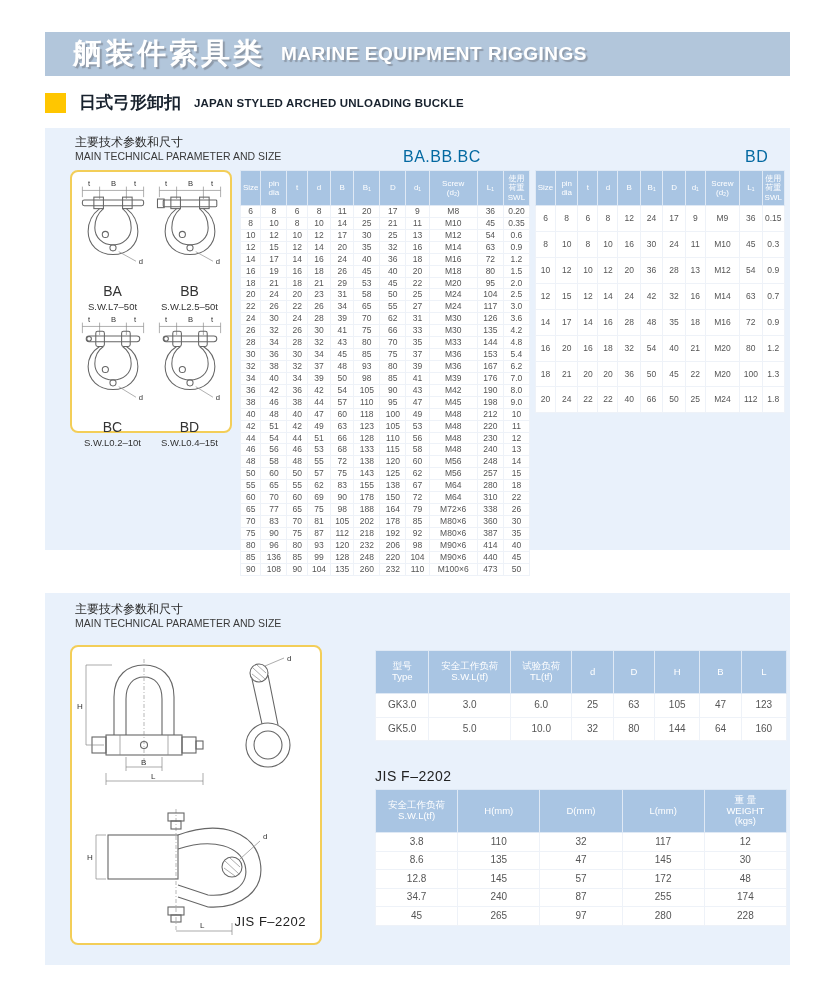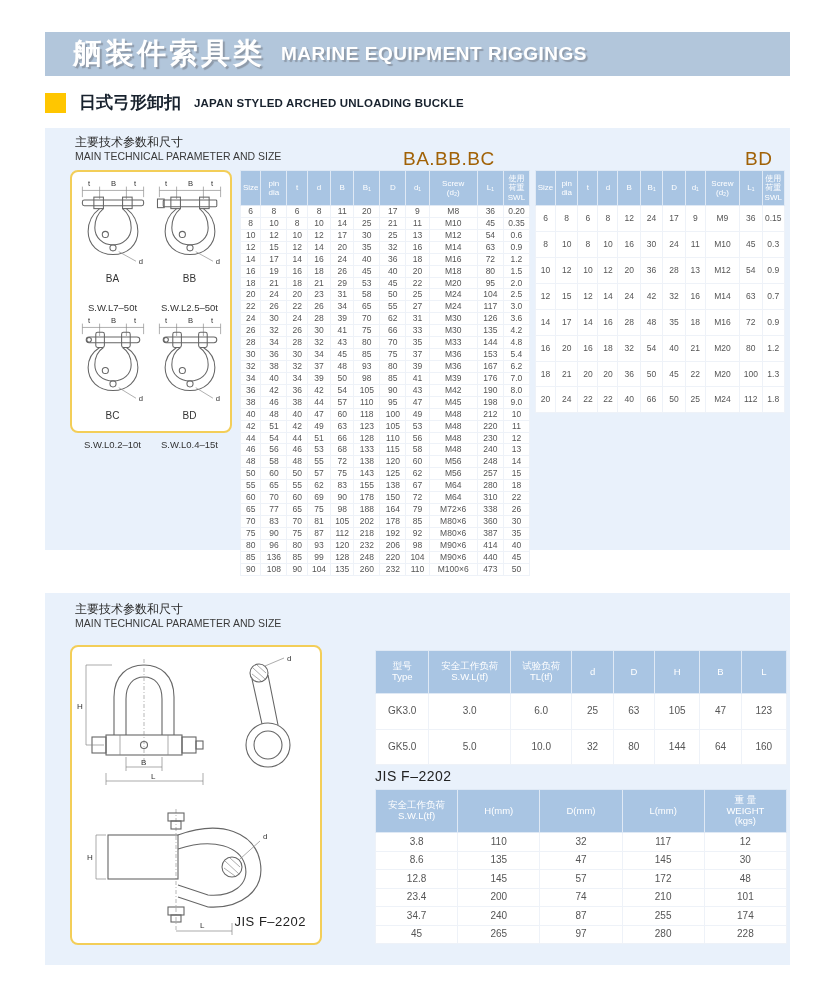--- a/index.html
+++ b/index.html
@@ -28,27 +28,27 @@
   #panel2{left:45px;top:593px;width:745px;height:372px;}
   .sub-zh{position:absolute;font-size:12px;color:#2a2a2a;}
   .sub-en{position:absolute;font-size:10.5px;color:#3a3a3a;}
 
   
   .diagram-box{position:absolute;background:#fff;border:2px solid #f3ce58;border-radius:8px;box-sizing:border-box;}
   #diag1{left:25px;top:42px;width:162px;height:263px;padding:6px 2px;}
   #diag1 .grid{display:grid;grid-template-columns:1fr 1fr;grid-row-gap:2px;height:100%;}
   .shackle-cell{display:flex;flex-direction:column;align-items:center;justify-content:flex-start;}
   .shackle-cell svg{display:block;}
-  .dlabel{font-size:10px;color:#333;margin-top:7px;}
-  .dswl{font-size:9.5px;color:#333;margin-top:18px;white-space:nowrap;}
+  .dlabel{font-size:14px;color:#333;margin-top:17px;}
+  .dswl{font-size:9.5px;color:#333;margin-top:2px;white-space:nowrap;}
   #diag2{left:25px;top:52px;width:252px;height:300px;}
   .jis-caption{position:absolute;right:14px;bottom:14px;font-size:13px;color:#222;letter-spacing:.5px;}
 
   
-  .tbl-caption{position:absolute;font-size:19px;color:#a16207;letter-spacing:.5px;}
+  .tbl-caption{position:absolute;font-size:16px;color:#0369a1;letter-spacing:.5px;}
 
   
   table.data-table{border-collapse:collapse;table-layout:fixed;position:absolute;background:#fff;}
   table.data-table th{background:#a9c5e3;color:#fff;font-weight:normal;text-align:center;
       vertical-align:middle;white-space:pre-line;border:1px solid #dfe9f5;padding:1px 0;line-height:1.15;}
   table.data-table td{background:#fff;color:#555;text-align:center;vertical-align:middle;
       border:1px solid #eef2f8;line-height:1.05;}
 
   
   #tbl1{left:195px;top:42px;width:290px;font-size:8.5px;}
@@ -64,21 +64,21 @@
   #tbl2 th{font-size:8px;height:32px;}
   #tbl2 td{padding:8px 0;font-size:8.5px;}
   #tbl2 th:nth-child(1){width:8%}#tbl2 th:nth-child(2){width:9%}#tbl2 th:nth-child(3){width:8%}
   #tbl2 th:nth-child(4){width:8%}#tbl2 th:nth-child(5){width:9%}#tbl2 th:nth-child(6){width:9%}
   #tbl2 th:nth-child(7){width:9%}#tbl2 th:nth-child(8){width:8%}#tbl2 th:nth-child(9){width:14%}
   #tbl2 th:nth-child(10){width:9%}#tbl2 th:nth-child(11){width:9%}
 
   
   #tblgk{left:330px;top:57px;width:412px;}
   #tblgk th{font-size:9.5px;height:40px;}
-  #tblgk td{font-size:10px;padding:12px 0;}
+  #tblgk td{font-size:10px;padding:6px 0;}
   #tblgk th:nth-child(1){width:13%}#tblgk th:nth-child(2){width:20%}#tblgk th:nth-child(3){width:15%}
   #tblgk th:nth-child(4){width:10%}#tblgk th:nth-child(5){width:10%}#tblgk th:nth-child(6){width:11%}
   #tblgk th:nth-child(7){width:10%}#tblgk th:nth-child(8){width:11%}
 
   .jis-label{position:absolute;left:330px;top:175px;font-size:14px;color:#222;letter-spacing:.5px;}
 
   
   #tbljis{left:330px;top:196px;width:412px;}
   #tbljis th{font-size:9.5px;height:40px;}
   #tbljis td{font-size:10px;padding:3.5px 0;}
@@ -903,27 +903,20 @@
             <td>30</td>
           </tr>
           <tr>
             <td>12.8</td>
             <td>145</td>
             <td>57</td>
             <td>172</td>
             <td>48</td>
           </tr>
           <tr>
-            <td>23.4</td>
-            <td>200</td>
-            <td>74</td>
-            <td>210</td>
-            <td>101</td>
-          </tr>
-          <tr>
             <td>34.7</td>
             <td>240</td>
             <td>87</td>
             <td>255</td>
             <td>174</td>
           </tr>
           <tr>
             <td>45</td>
             <td>265</td>
             <td>97</td>

